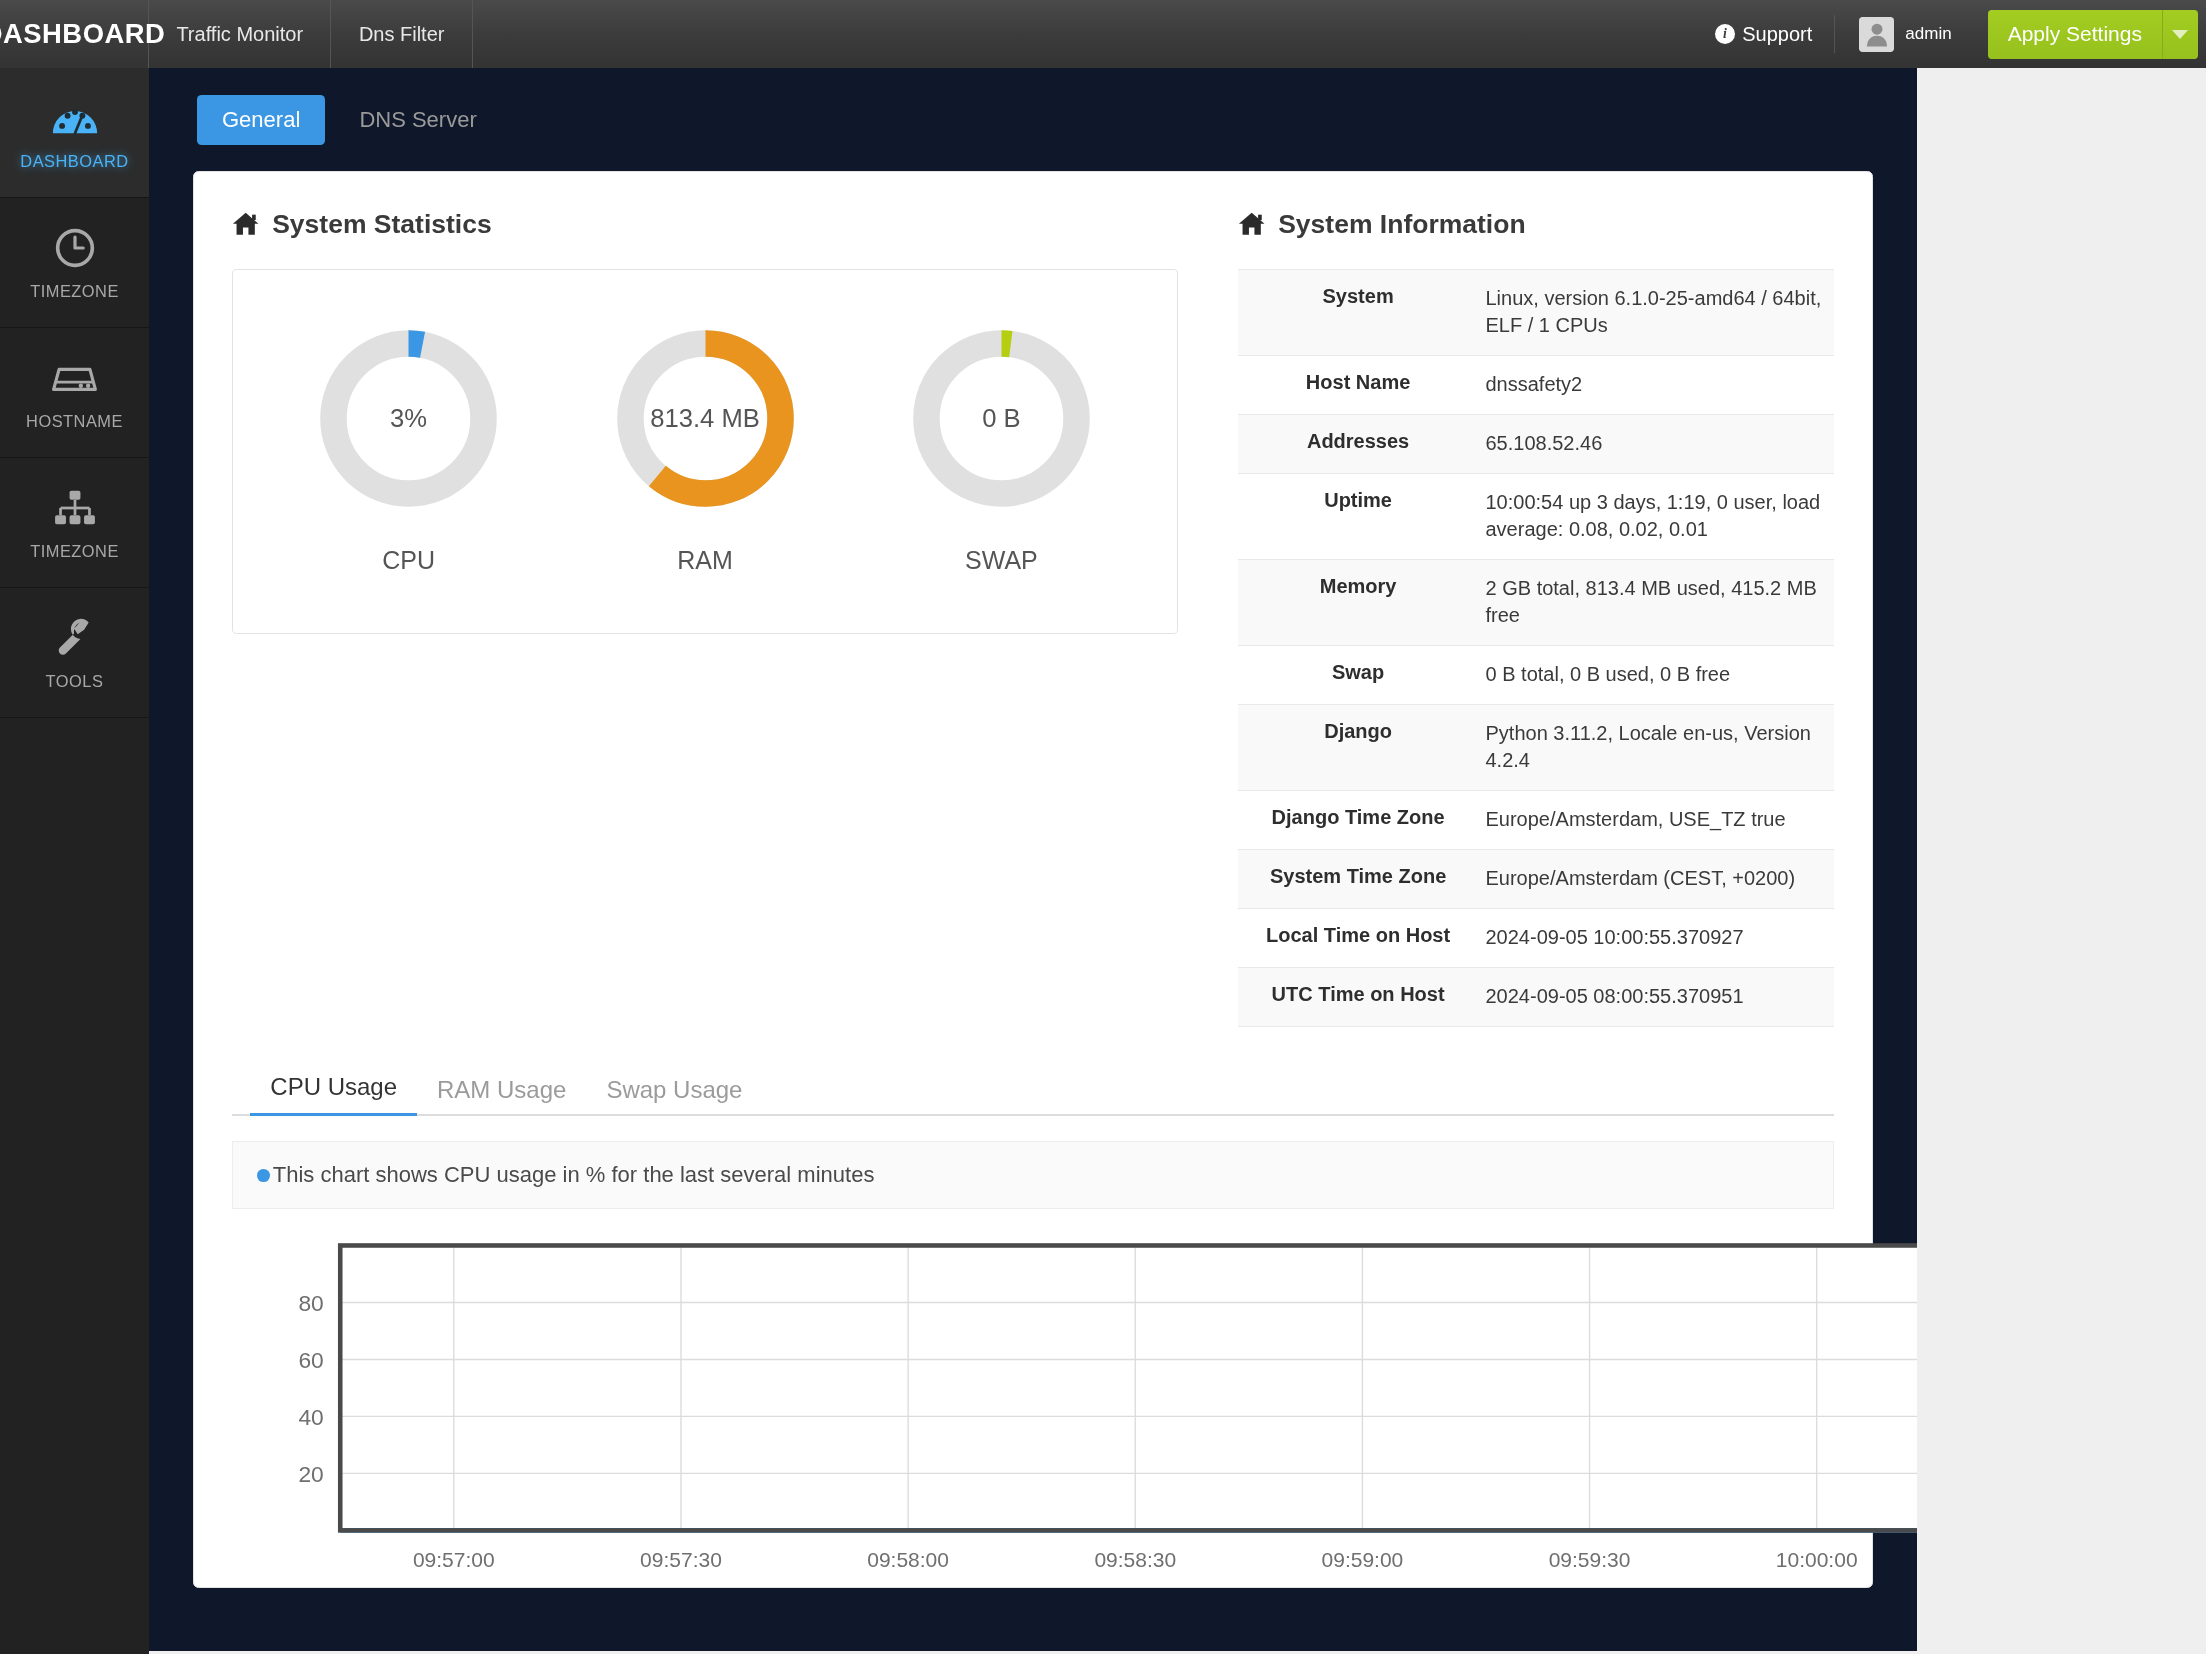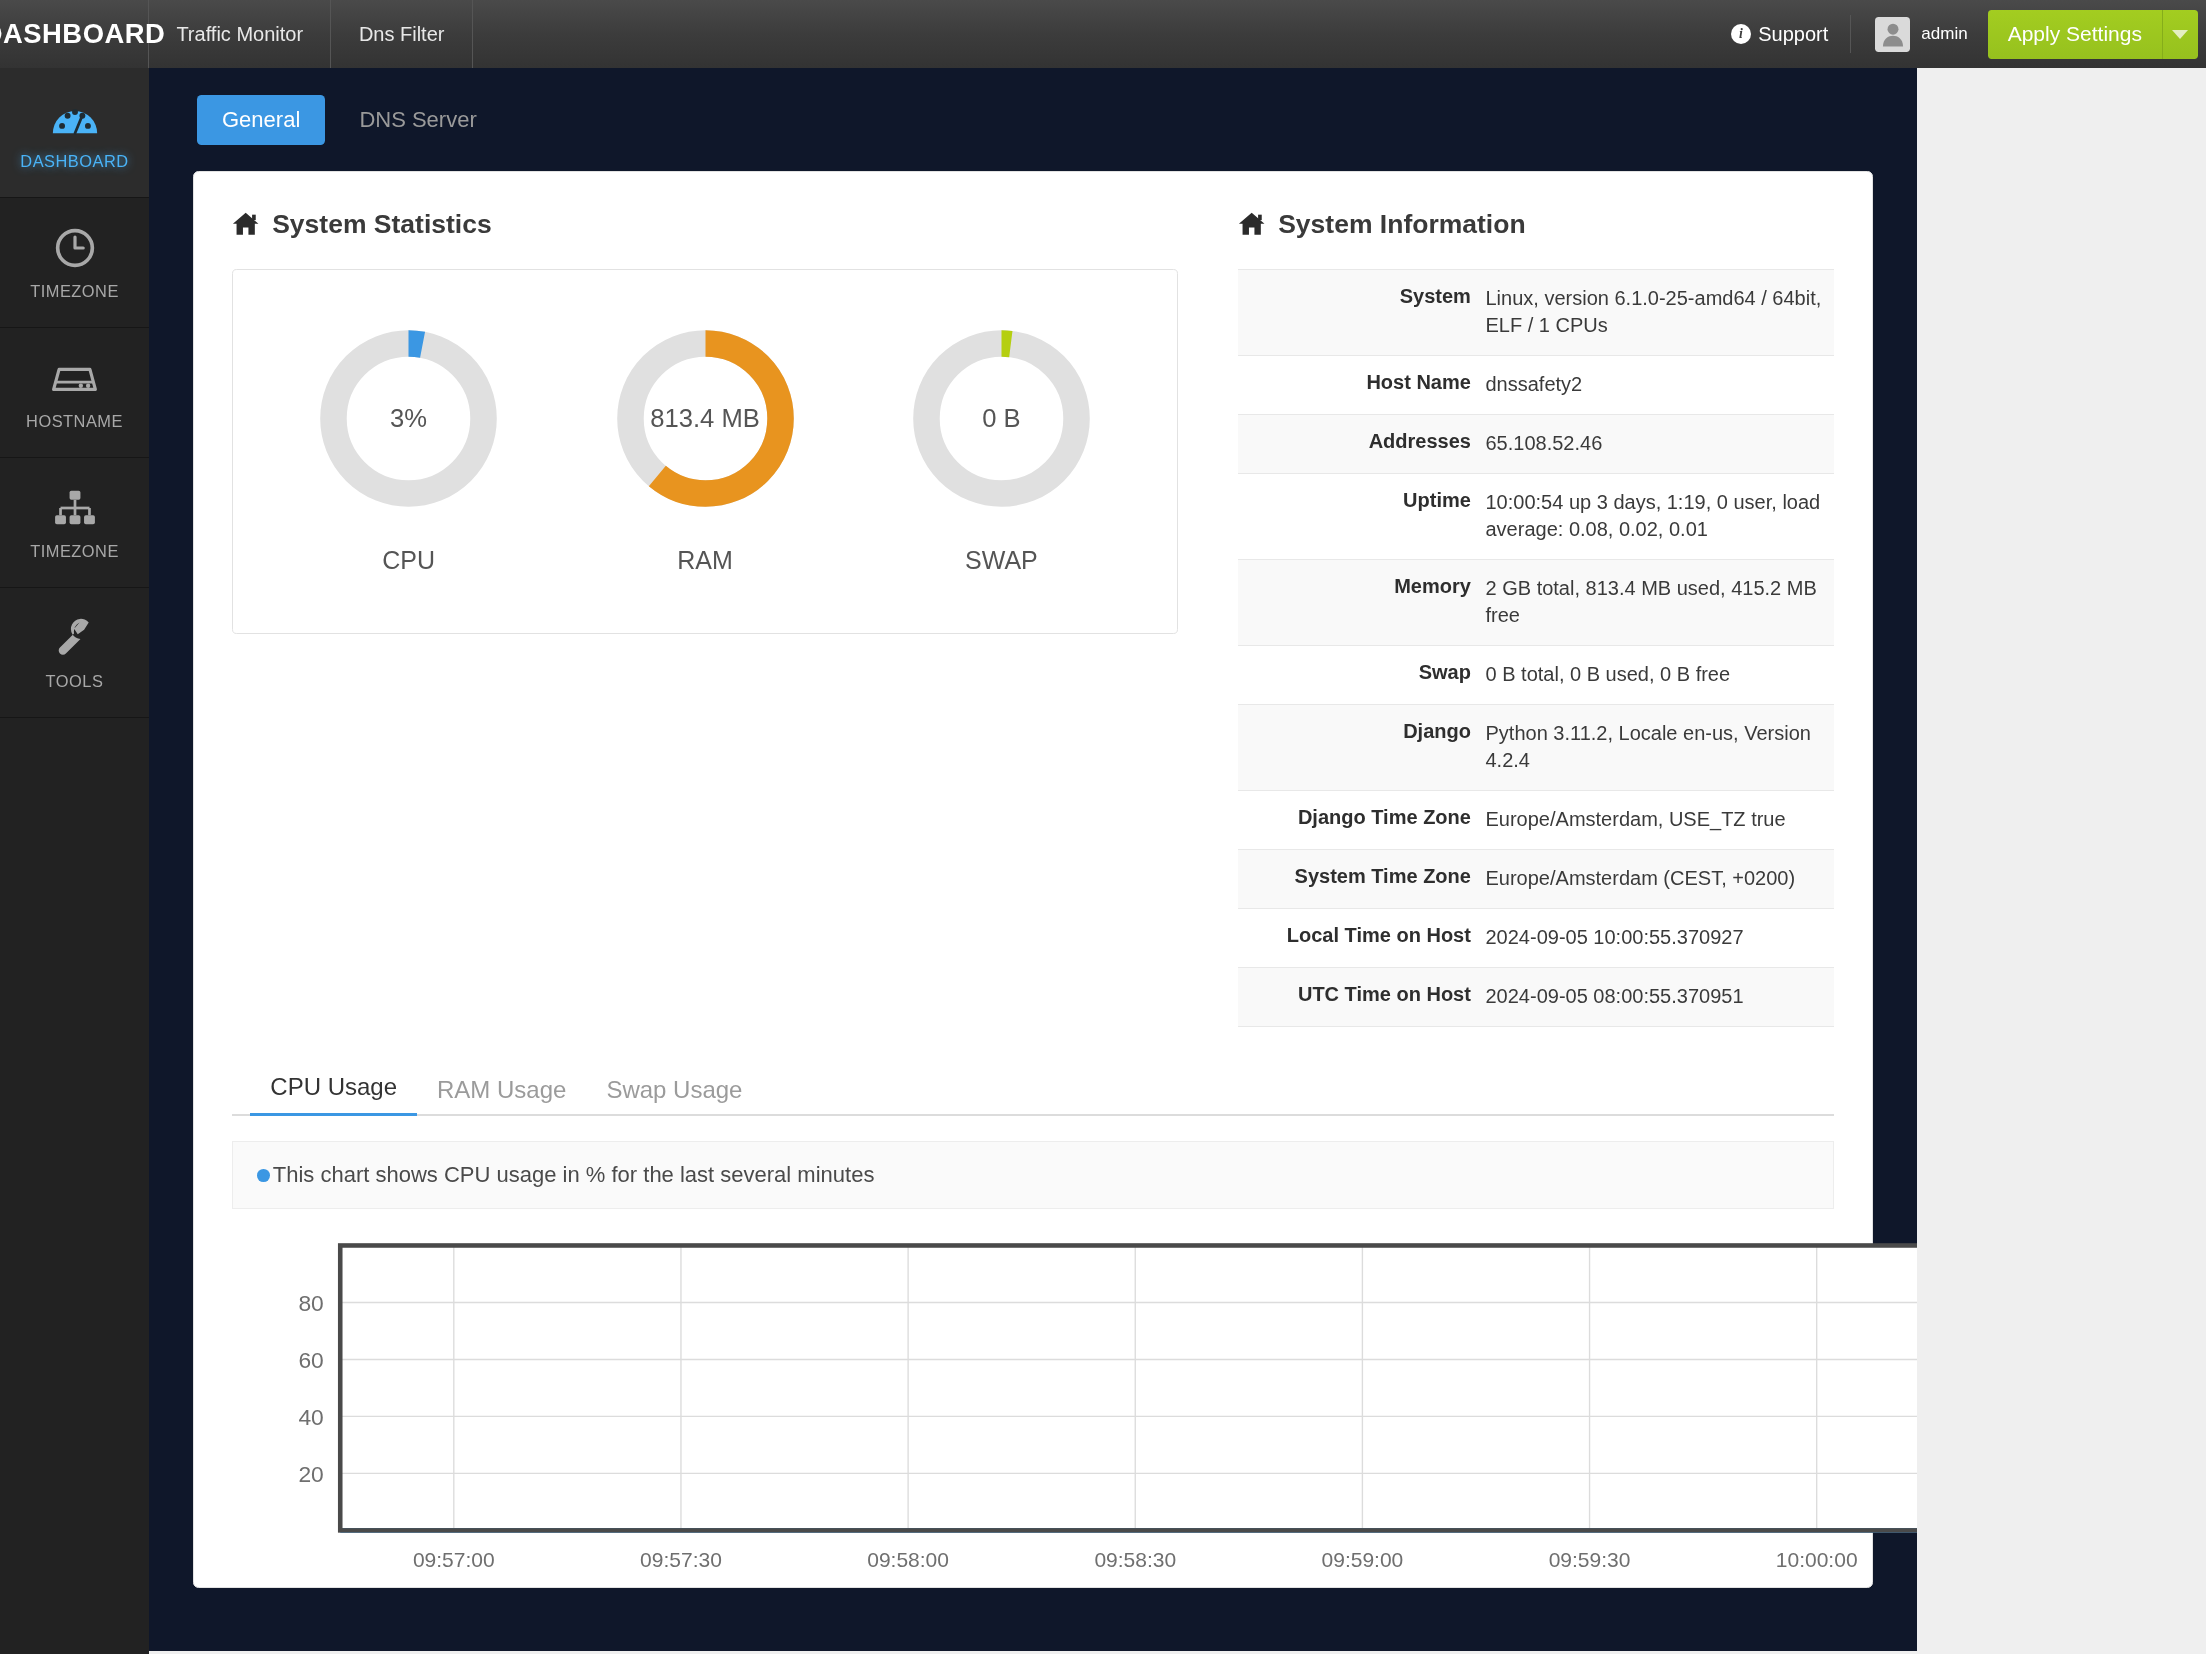--- a/index.html
+++ b/index.html
@@ -64,20 +64,21 @@
   .avatar svg { display: block; }
   .username { color: #ffffff; font-size: 17px; }
   .apply-group { display: flex; align-items: stretch; height: 49px; }
   .apply-btn {
     background: linear-gradient(to bottom, #a3cd20 0%, #96c11e 100%);
     color: #ffffff; font-size: 21px;
     border: none; border-right: 0.9px solid #85ad1a;
     padding: 0 20px; cursor: pointer;
     border-radius: 3.7px 0 0 3.7px;
     font-family: "Liberation Sans", sans-serif;
+    margin-left: 16px;
   }
   .apply-caret {
     background: linear-gradient(to bottom, #a3cd20 0%, #96c11e 100%);
     width: 35px;
     display: flex; align-items: center; justify-content: center;
     cursor: pointer; border-radius: 0 3.7px 3.7px 0;
   }
   .caret-down {
     width: 0; height: 0;
     border-left: 8.2px solid transparent;
@@ -158,21 +159,21 @@
     display: flex; align-items: center; justify-content: center;
     font-size: 25.6px; color: #555555;
   }
   .donut-label { margin-top: 36px; font-size: 25px; color: #555555; }
   
   .info-table { width: 100%; border-collapse: collapse; }
   .info-table tr { border-bottom: 0.9px solid #e8e8e8; }
   .info-table tr:nth-child(odd) { background: #f9f9f9; }
   .info-table tr:first-child { border-top: 0.9px solid #e8e8e8; }
   .info-table th {
-    text-align: right; font-size: 20px; font-weight: bold;
+    text-align: center; font-size: 20px; font-weight: bold;
     color: #2e2e2e; padding: 15.5px 9.1px 15.5px 7.3px;
     white-space: nowrap; vertical-align: top;
     width: 242px;
   }
   .info-table td {
     font-size: 20px; color: #3a3a3a;
     padding: 15.5px 9.1px 15.5px 5.5px; vertical-align: top;
     line-height: 1.35;
   }
   

